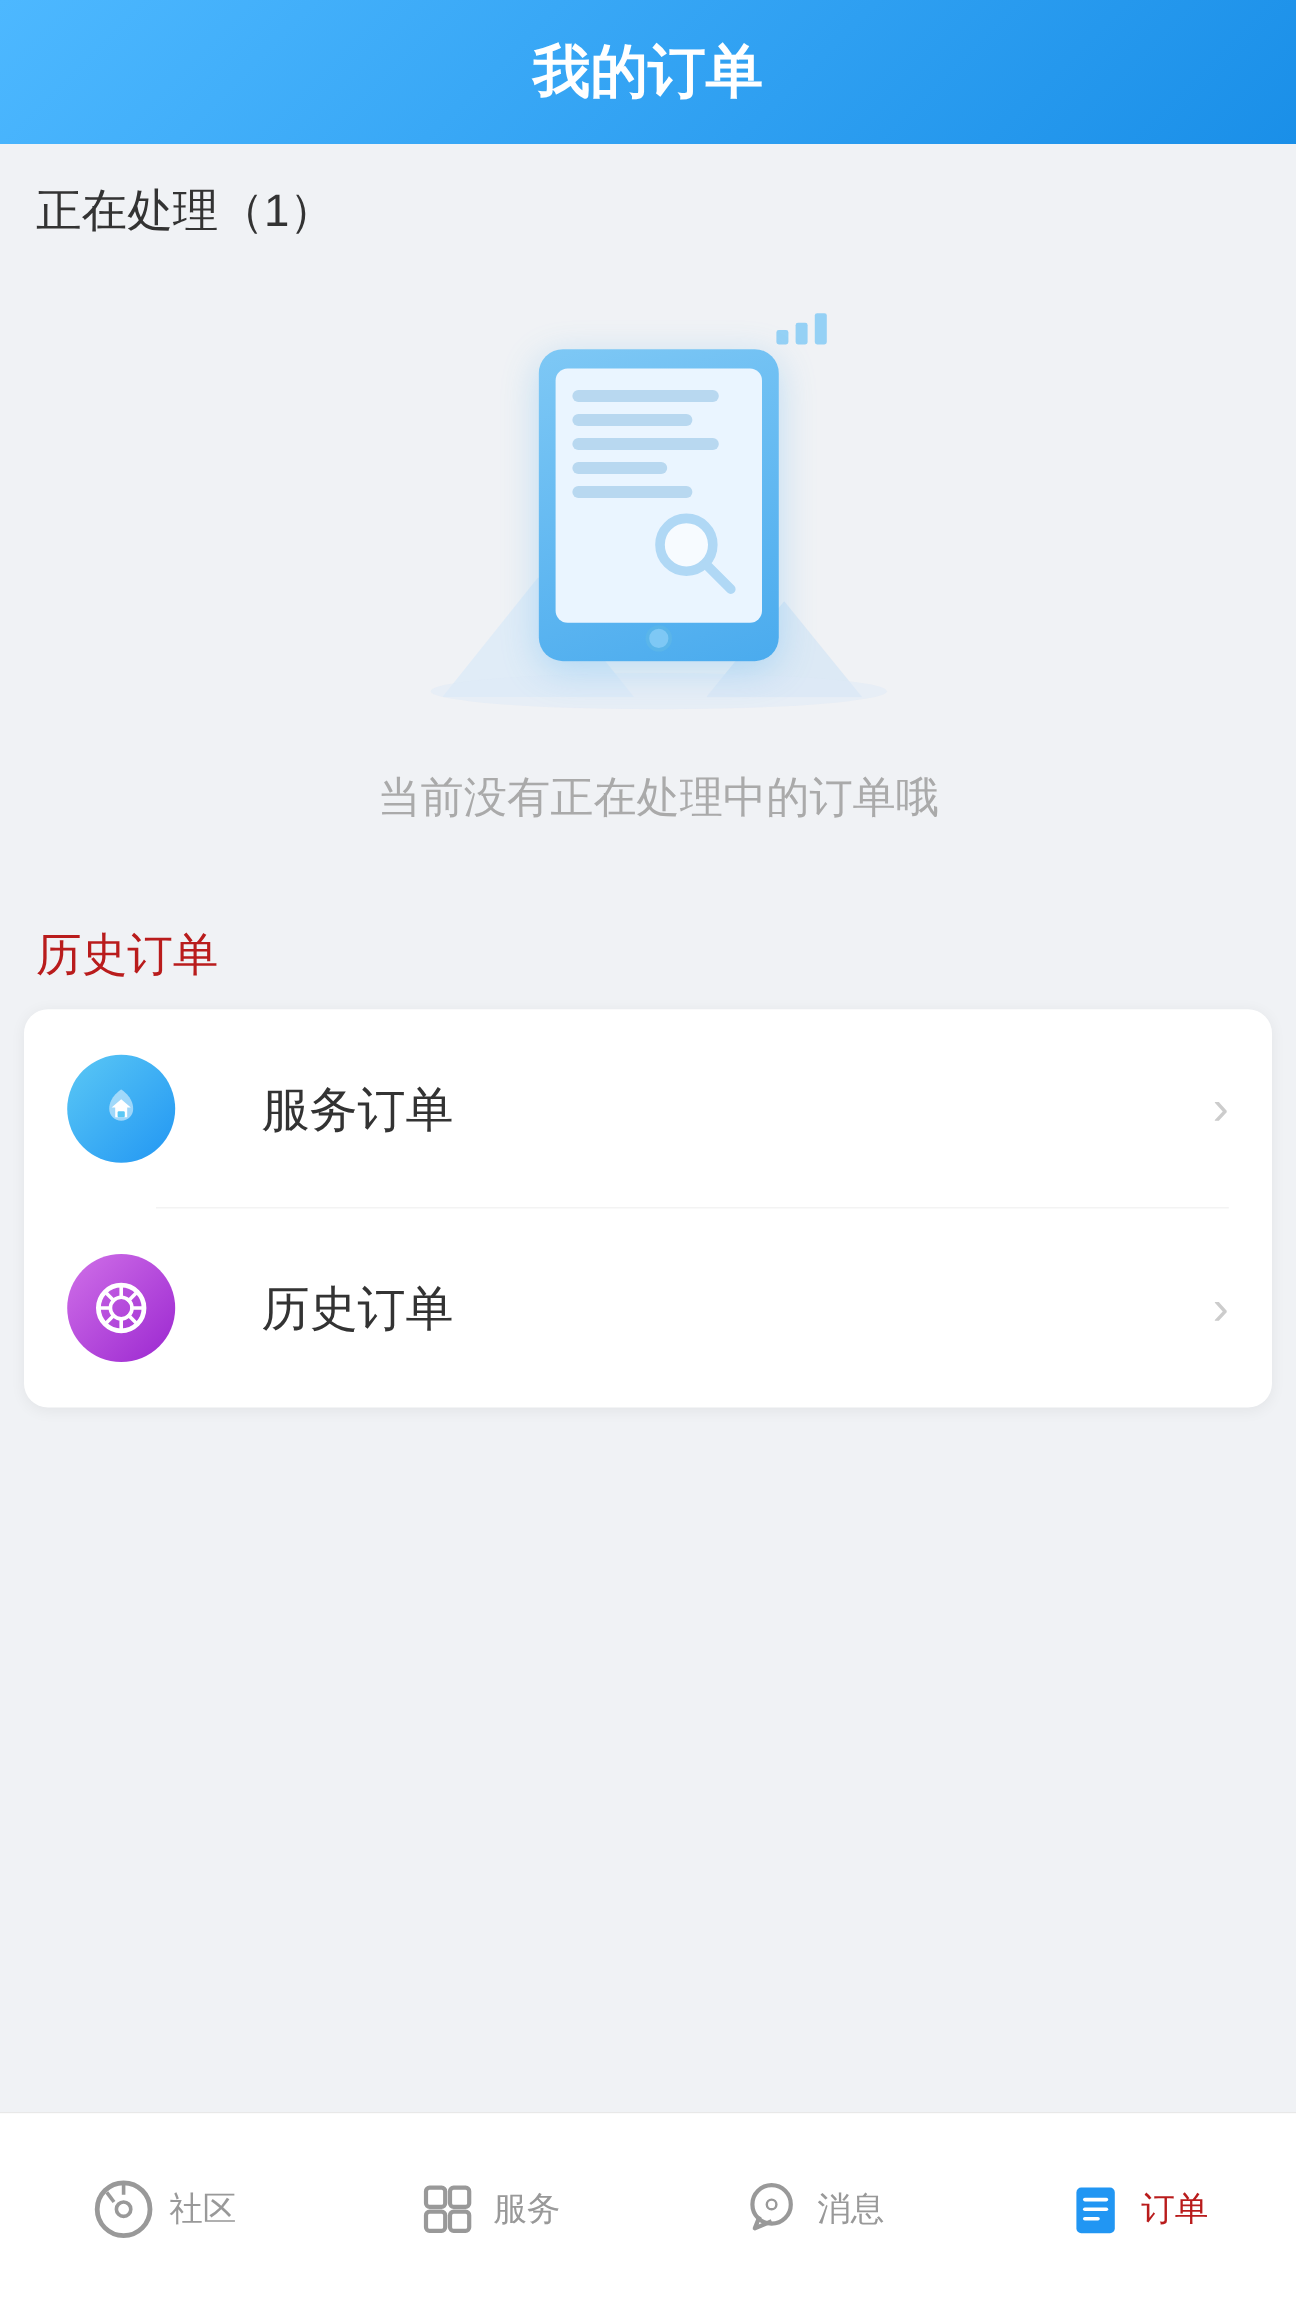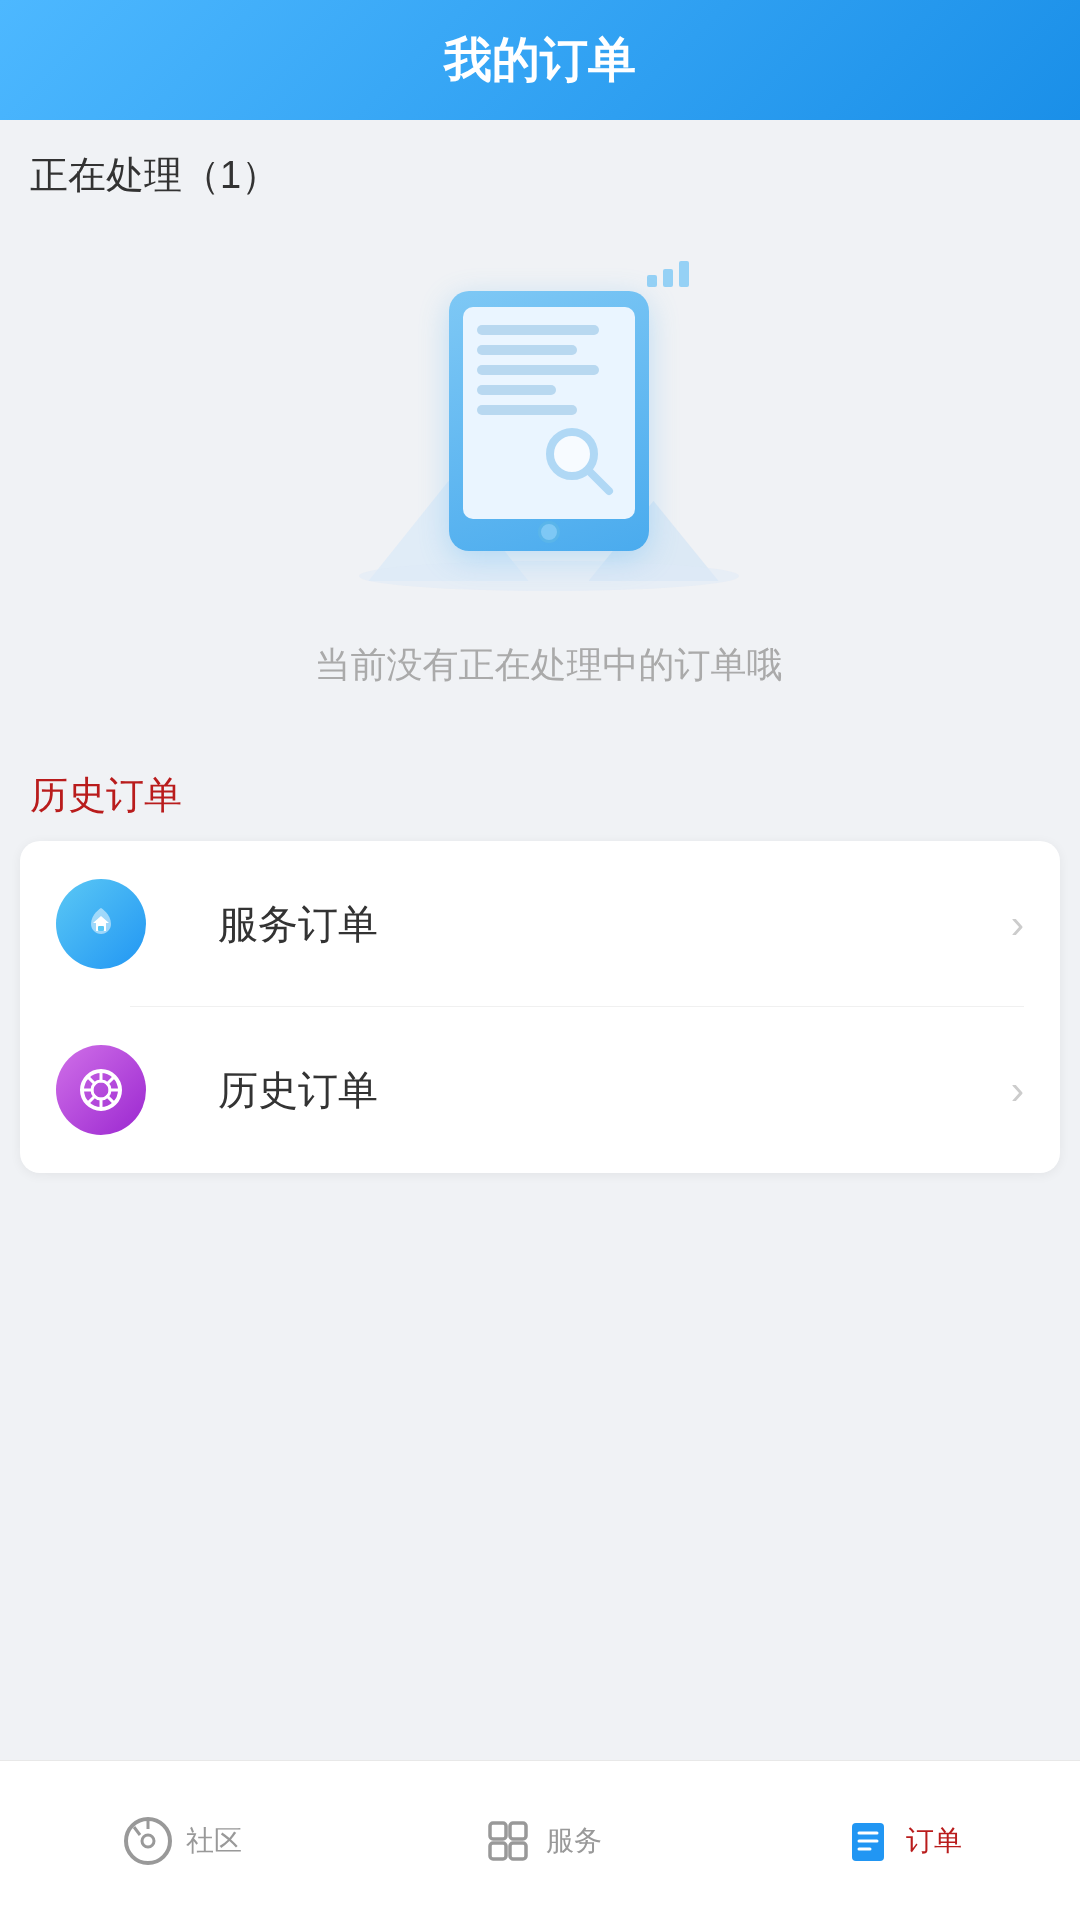--- a/index.html
+++ b/index.html
@@ -380,20 +380,30 @@
       <svg viewBox="0 0 56 56" fill="none" xmlns="http://www.w3.org/2000/svg">
         <rect x="10" y="10" width="16" height="16" rx="3" stroke="#999" stroke-width="3.5"></rect>
         <rect x="30" y="10" width="16" height="16" rx="3" stroke="#999" stroke-width="3.5"></rect>
         <rect x="10" y="30" width="16" height="16" rx="3" stroke="#999" stroke-width="3.5"></rect>
         <rect x="30" y="30" width="16" height="16" rx="3" stroke="#999" stroke-width="3.5"></rect>
       </svg>
     </div>
     <span class="nav-label">服务</span>
   </div>
 
+  <div class="nav-item">
+    <div class="nav-icon">
+      <svg viewBox="0 0 56 56" fill="none" xmlns="http://www.w3.org/2000/svg">
+        <circle cx="28" cy="24" r="16" stroke="#999" stroke-width="3.5" fill="none"></circle>
+        <path d="M18 34 L14 44 L28 38" stroke="#999" stroke-width="3.5" stroke-linejoin="round" fill="none"></path>
+        <circle cx="28" cy="24" r="4" stroke="#999" stroke-width="2" fill="none"></circle>
+      </svg>
+    </div>
+    <span class="nav-label">消息</span>
+  </div>
 
   <div class="nav-item">
     <div class="nav-icon">
       <svg viewBox="0 0 56 56" fill="none" xmlns="http://www.w3.org/2000/svg">
         <rect x="12" y="10" width="32" height="38" rx="4" fill="#2196F3"></rect>
         <line x1="19" y1="20" x2="37" y2="20" stroke="white" stroke-width="3" stroke-linecap="round"></line>
         <line x1="19" y1="28" x2="37" y2="28" stroke="white" stroke-width="3" stroke-linecap="round"></line>
         <line x1="19" y1="36" x2="30" y2="36" stroke="white" stroke-width="3" stroke-linecap="round"></line>
       </svg>
     </div>

